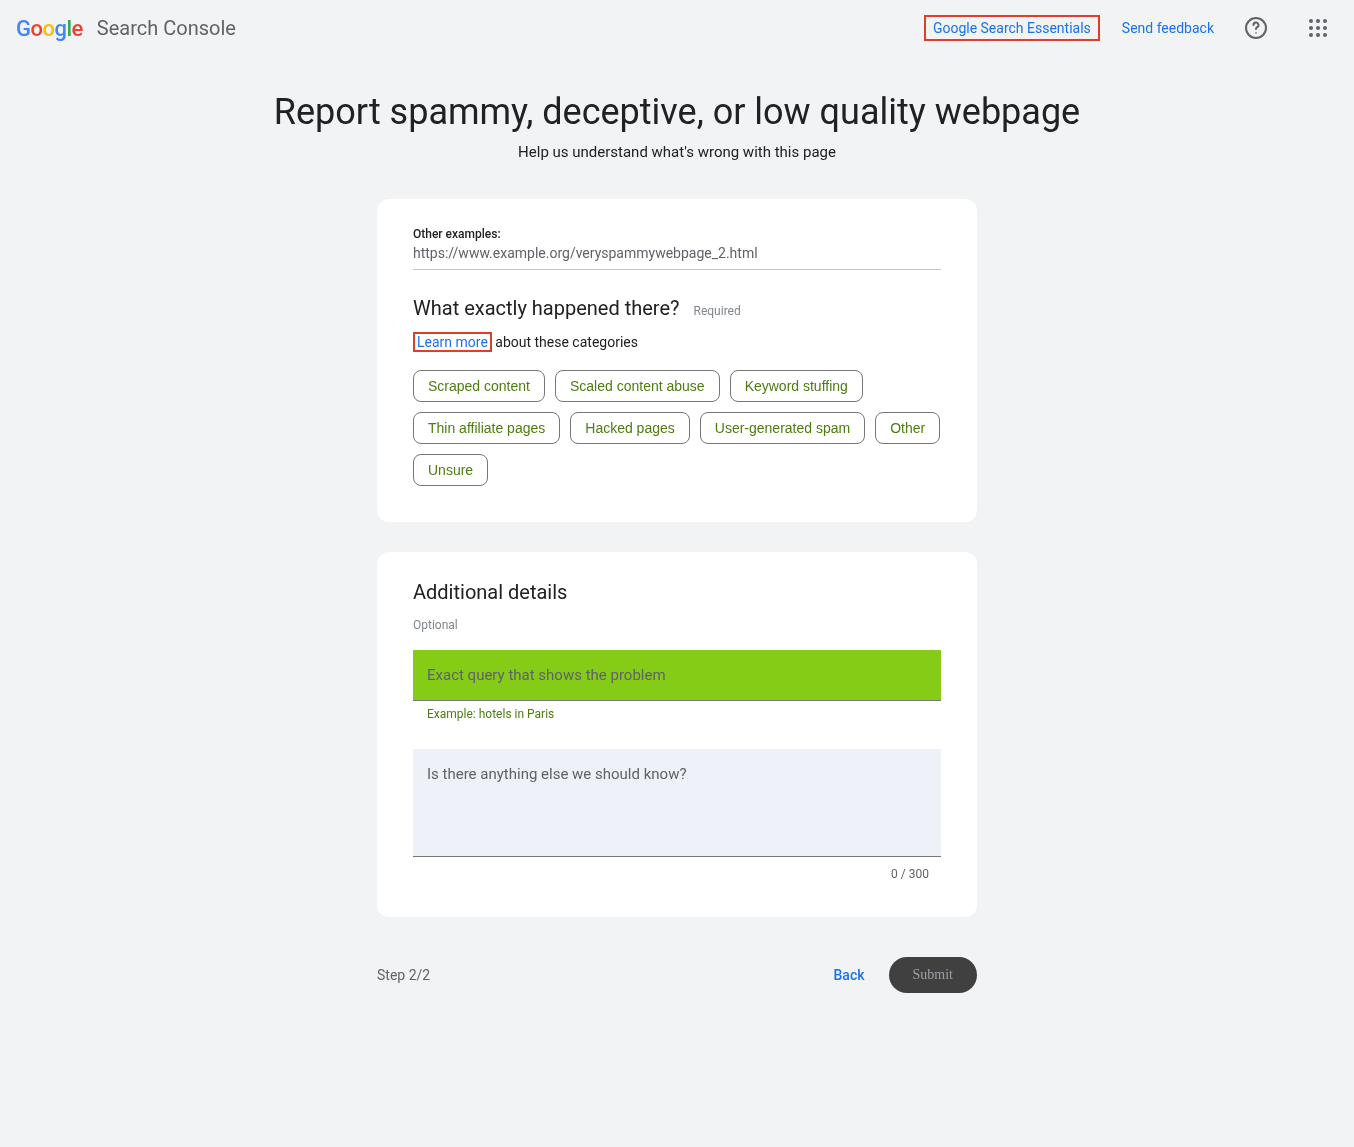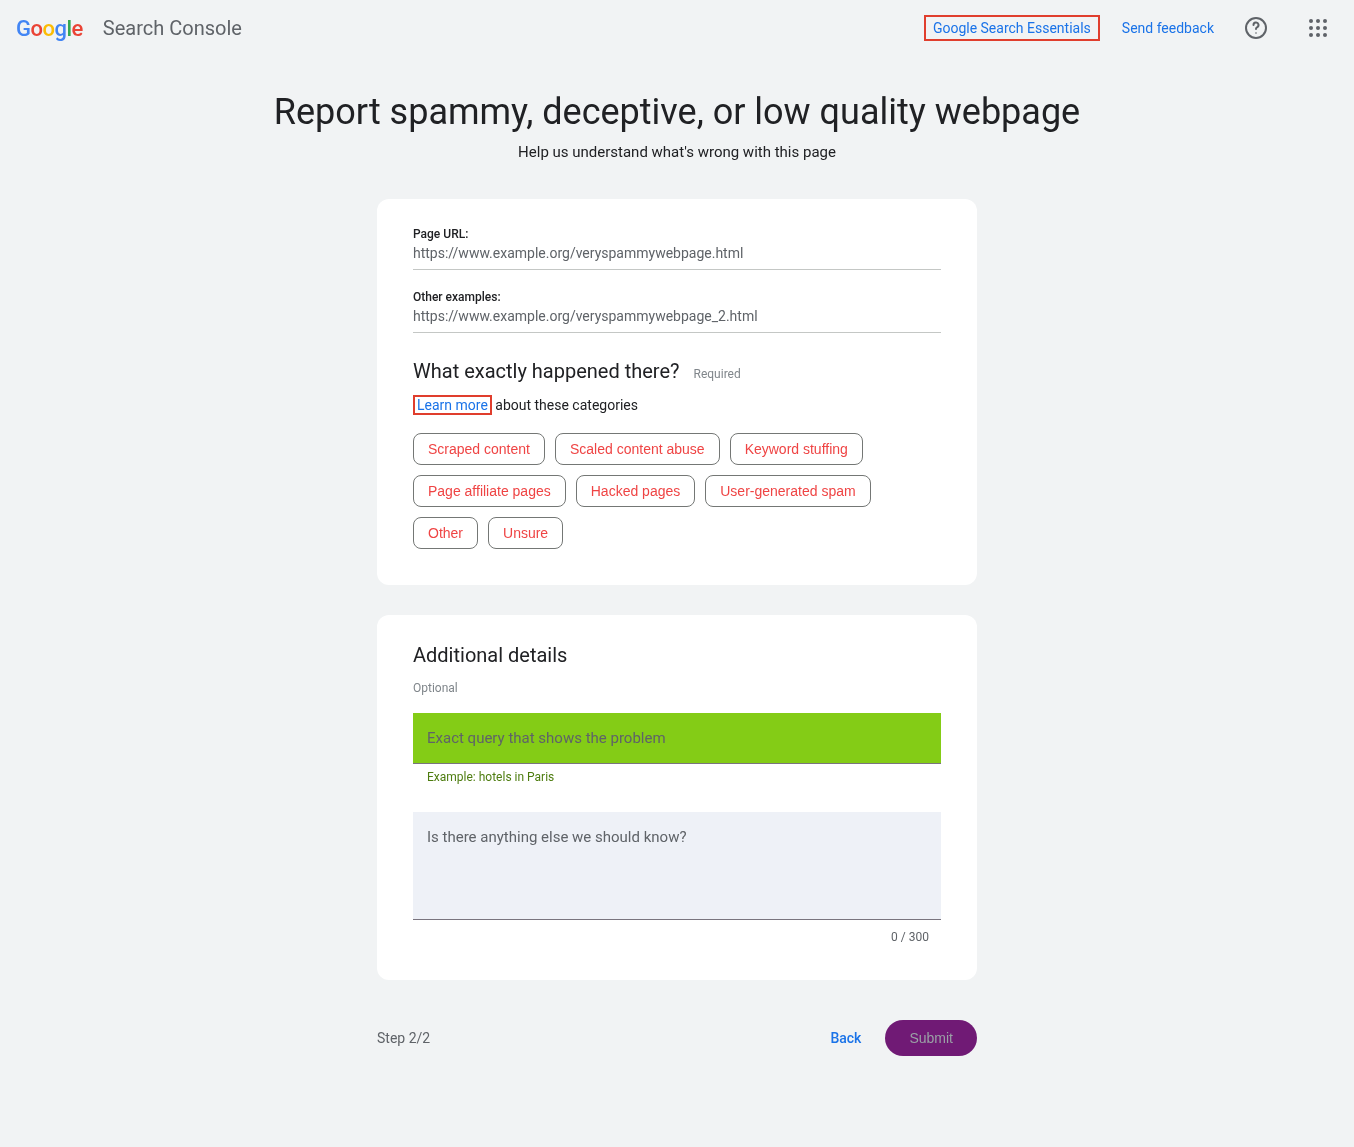--- a/index.html
+++ b/index.html
@@ -14,21 +14,21 @@
       display: flex;
       align-items: center;
       justify-content: space-between;
       padding: 8px 16px;
       height: 56px;
     }
     .logo-container {
       display: flex;
       align-items: center;
       font-size: 20px;
-      gap: 20px;
+      gap: 14px;
     }
     .logo-google {
       font-weight: 500;
       font-size: 22px;
       letter-spacing: -0.5px;
     }
     .logo-google .g1 { color: #4285f4; }
     .logo-google .o1 { color: #ea4335; }
     .logo-google .o2 { color: #fbbc04; }
     .logo-google .g2 { color: #4285f4; }
@@ -131,21 +131,21 @@
     .chips {
       display: flex;
       flex-wrap: wrap;
       gap: 10px;
     }
     .chip {
       border: 1px solid #747775;
       border-radius: 8px;
       padding: 7px 14px;
       font-size: 14px;
-      color: #ef4444;
+      color: #4d7c0f;
       background: #fff;
       cursor: pointer;
     }
     .input-filled {
       background: #84cc16;
       border: none;
       border-bottom: 1px solid #79747e;
       padding: 16px 14px;
       font-size: 15px;
       width: 100%;
@@ -201,28 +201,28 @@
     .btn-text {
       color: #1a73e8;
       font-size: 14px;
       font-weight: 500;
       background: none;
       border: none;
       cursor: pointer;
       font-family: inherit;
     }
     .btn-submit {
-      background: #701a75;
+      background: #404040;
       color: #9aa0a6;
       border: none;
       border-radius: 20px;
       padding: 10px 24px;
       font-size: 14px;
       font-weight: 500;
-      font-family: Liberation Sans, sans-serif;
+      font-family: Liberation Serif, serif;
       cursor: not-allowed;
     }
     svg { display: block; }
   </style>
 </head>
 <body>
 
 <div class="header">
   <div class="logo-container">
     <span class="logo-google"><span class="g1">G</span><span class="o1">o</span><span class="o2">o</span><span class="g2">g</span><span class="l1">l</span><span class="e1">e</span></span>
@@ -253,41 +253,37 @@
     </div>
   </div>
 </div>
 
 <div class="main">
   <h1 class="page-title">Report spammy, deceptive, or low quality webpage</h1>
   <p class="page-subtitle">Help us understand what's wrong with this page</p>
 
   <div class="card">
     <div class="field-group">
-      <span class="field-label">Page URL:</span>
-      <div class="field-value">https://www.example.org/veryspammywebpage.html</div>
-    </div>
-    <div class="field-group">
       <span class="field-label">Other examples:</span>
       <div class="field-value">https://www.example.org/veryspammywebpage_2.html</div>
     </div>
 
     <div class="section-header">
       <span class="section-title">What exactly happened there?</span>
       <span class="badge">Required</span>
     </div>
     <div class="learn-more-line">
       <span class="learn-more-link">Learn more</span><span> about these categories</span>
     </div>
 
     <div class="chips">
       <button class="chip">Scraped content</button>
       <button class="chip">Scaled content abuse</button>
       <button class="chip">Keyword stuffing</button>
-      <button class="chip">Page affiliate pages</button>
+      <button class="chip">Thin affiliate pages</button>
       <button class="chip">Hacked pages</button>
       <button class="chip">User-generated spam</button>
       <button class="chip">Other</button>
       <button class="chip">Unsure</button>
     </div>
   </div>
 
   <div class="card">
     <div class="section-header" style="margin-top:0;flex-direction:column;">
       <span class="section-title">Additional details</span>

